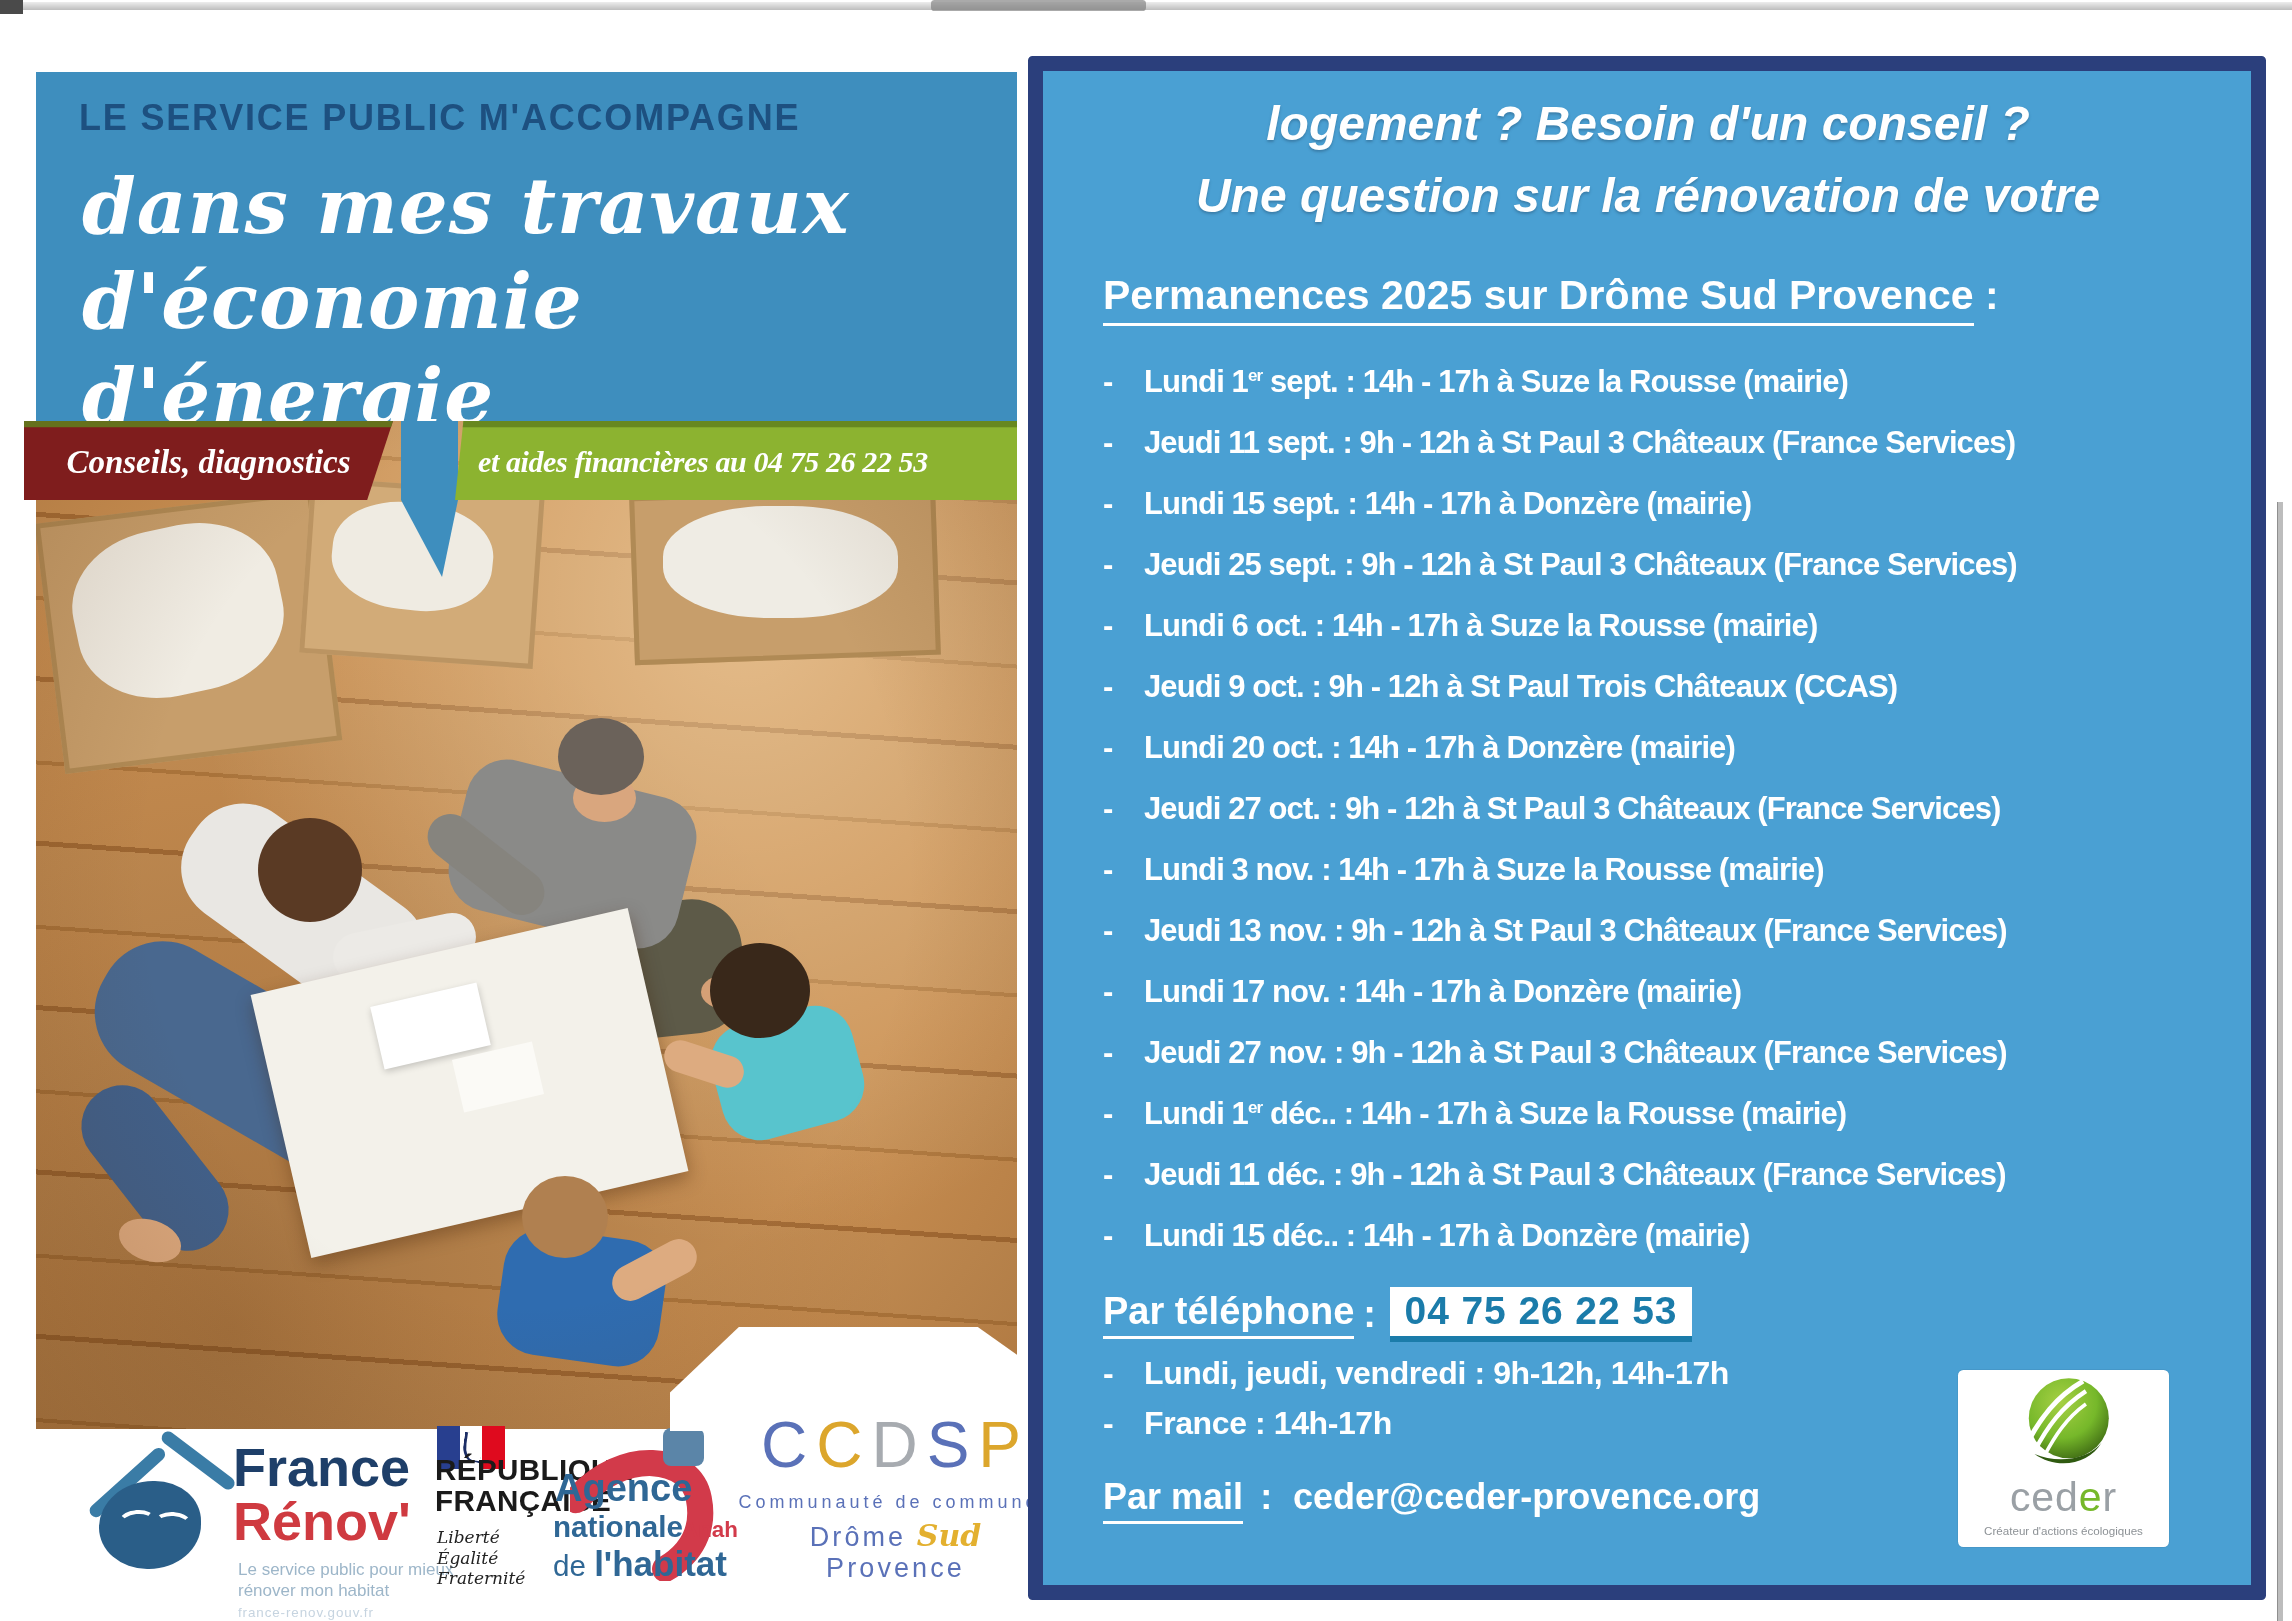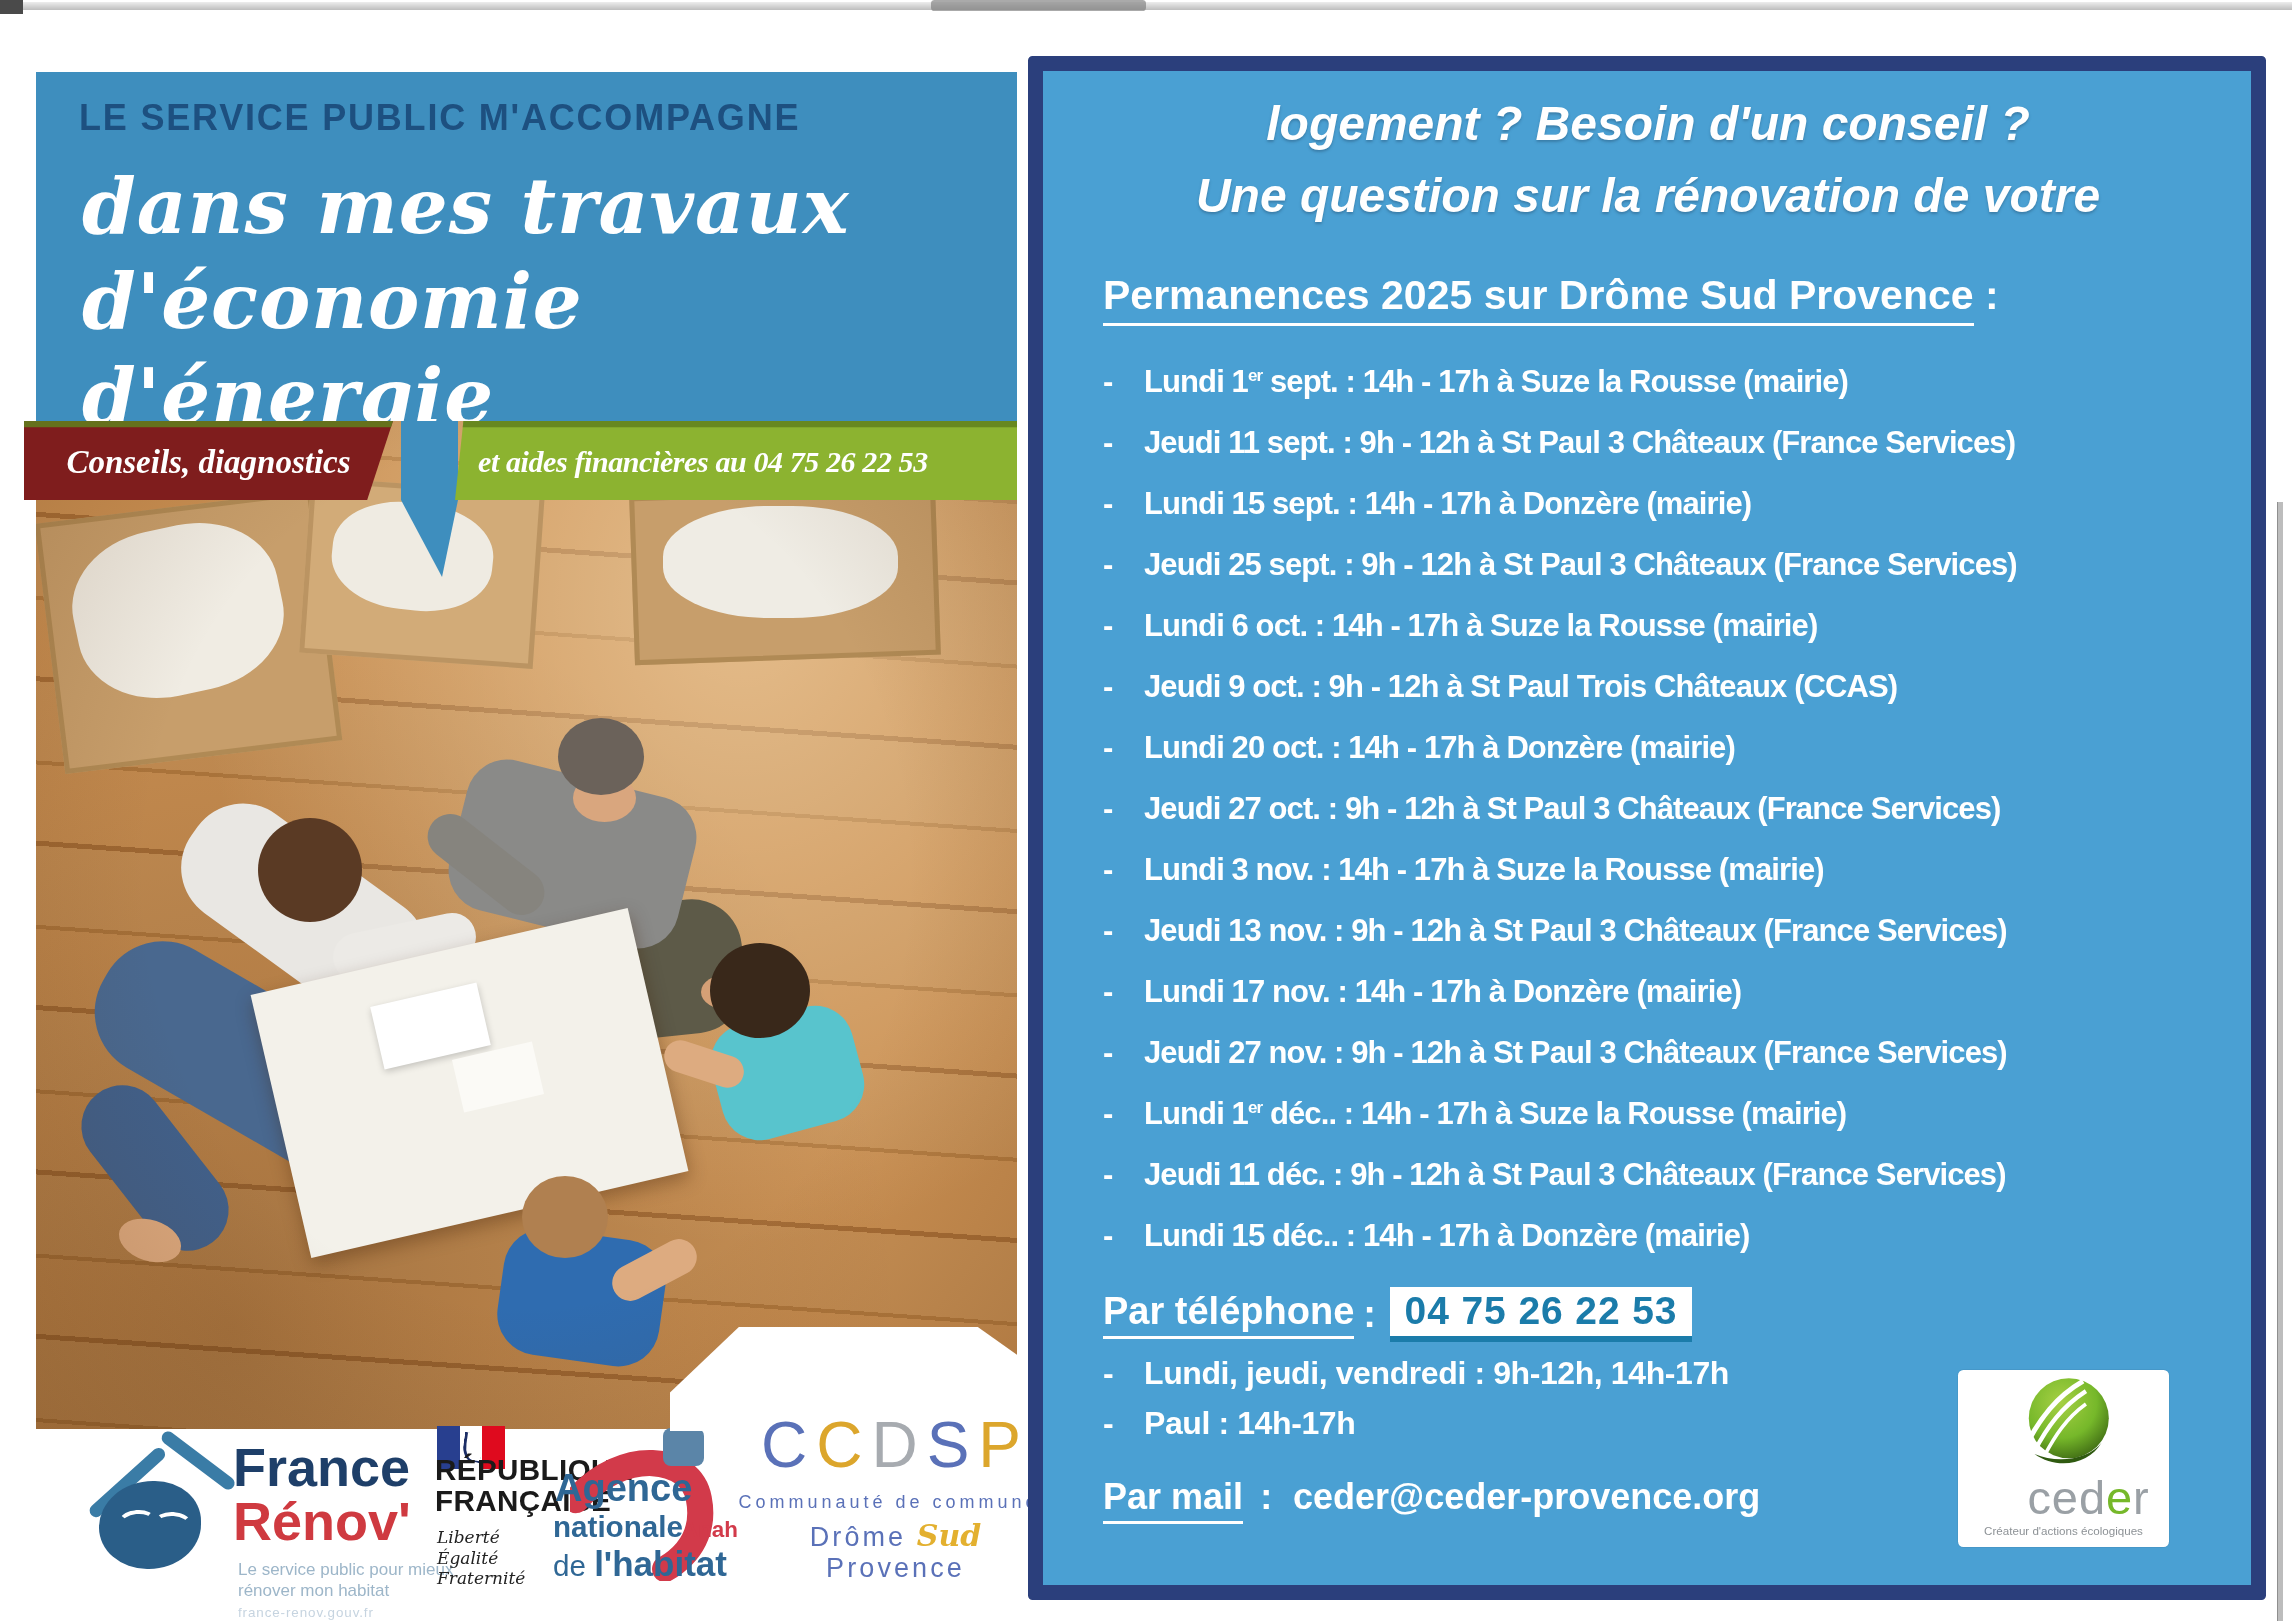--- a/index.html
+++ b/index.html
@@ -135,21 +135,21 @@
   .hrow .pdash{width:41px;flex:0 0 41px;}
   .rp-mail{left:1103px;top:1476px;color:#ffffff;font-size:36px;font-weight:bold;}
   .rp-mail .u{border-bottom:3.6px solid #ffffff;padding-bottom:3.6px;}
   .rp-mail .colon{margin:0 10.7px 0 7.2px;}
 
   
   .ceder-box{left:1958px;top:1370px;width:211px;height:177px;background:#ffffff;border-radius:5.4px;
              box-shadow:0 0 0 0.9px rgba(0,0,0,.05);}
   .ceder-leaf{position:absolute;left:52px;top:3.6px;width:109px;height:100px;}
   .ceder-name{position:absolute;left:0;top:104px;width:100%;text-align:center;
-              font-size:47px;color:#9aa0a5;letter-spacing:0.9px;line-height:47px;padding-left:25px;}
+              font-size:41px;color:#9aa0a5;letter-spacing:0.9px;line-height:47px;}
   .ceder-name .green{color:#76b82a;}
   .ceder-tag{position:absolute;left:0;top:154px;width:100%;text-align:center;font-size:11.6px;color:#8d9296;}
 </style>
 </head>
 <body>
 
 <div class="page">
 
   <div class="abs scan-topline"></div>
   <div class="abs scan-smudge"></div>
@@ -335,21 +335,21 @@
     <span class="phone-box">04 75 26 22 53</span>
   </div>
 
   <div class="abs rp-hours">
     <div class="hrow">
         <span class="pdash">-</span>
         <span>Lundi, jeudi, vendredi : 9h-12h, 14h-17h</span>
       </div>
     <div class="hrow">
         <span class="pdash">-</span>
-        <span>Paul : 14h-17h</span>
+        <span>France : 14h-17h</span>
       </div>
   </div>
 
   <div class="abs rp-mail">
     <span class="u">Par mail</span>
     <span class="colon">:</span>
     <span>ceder@ceder-provence.org</span>
   </div>
 
   <div class="abs ceder-box">

